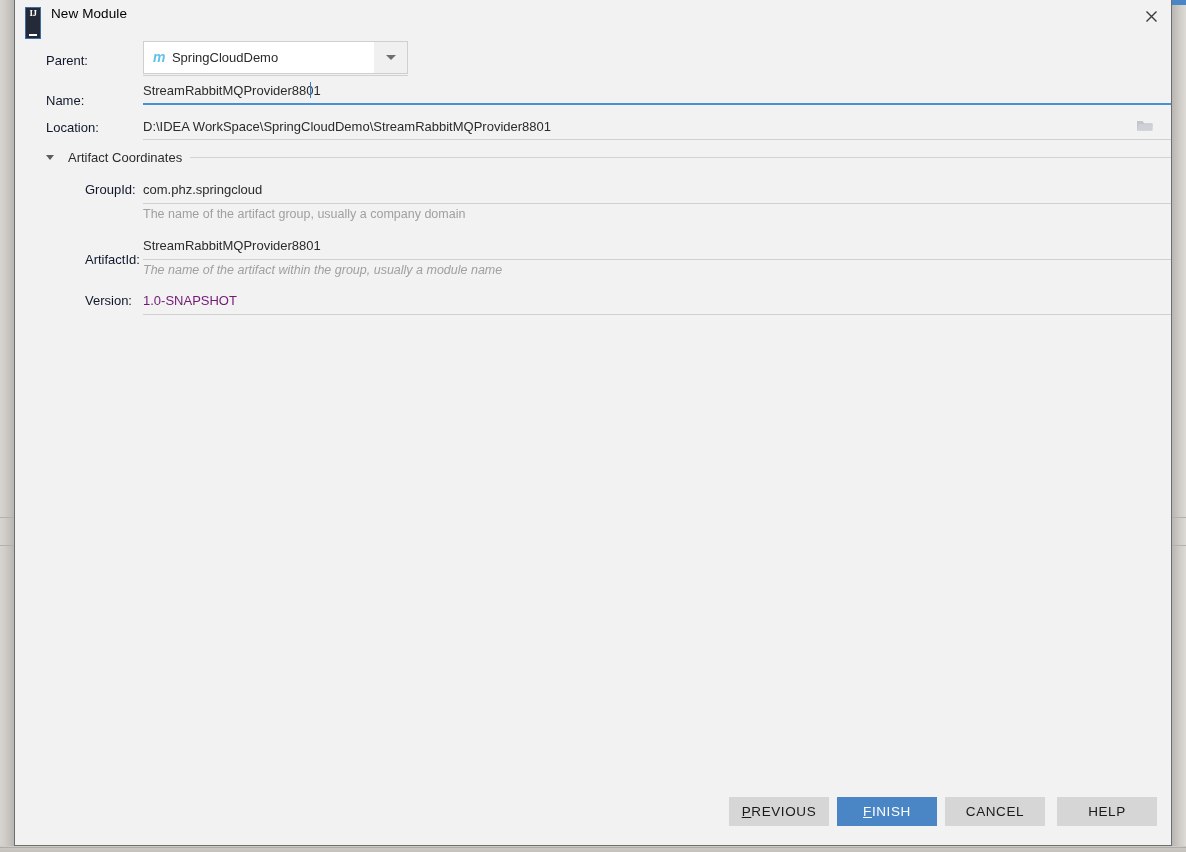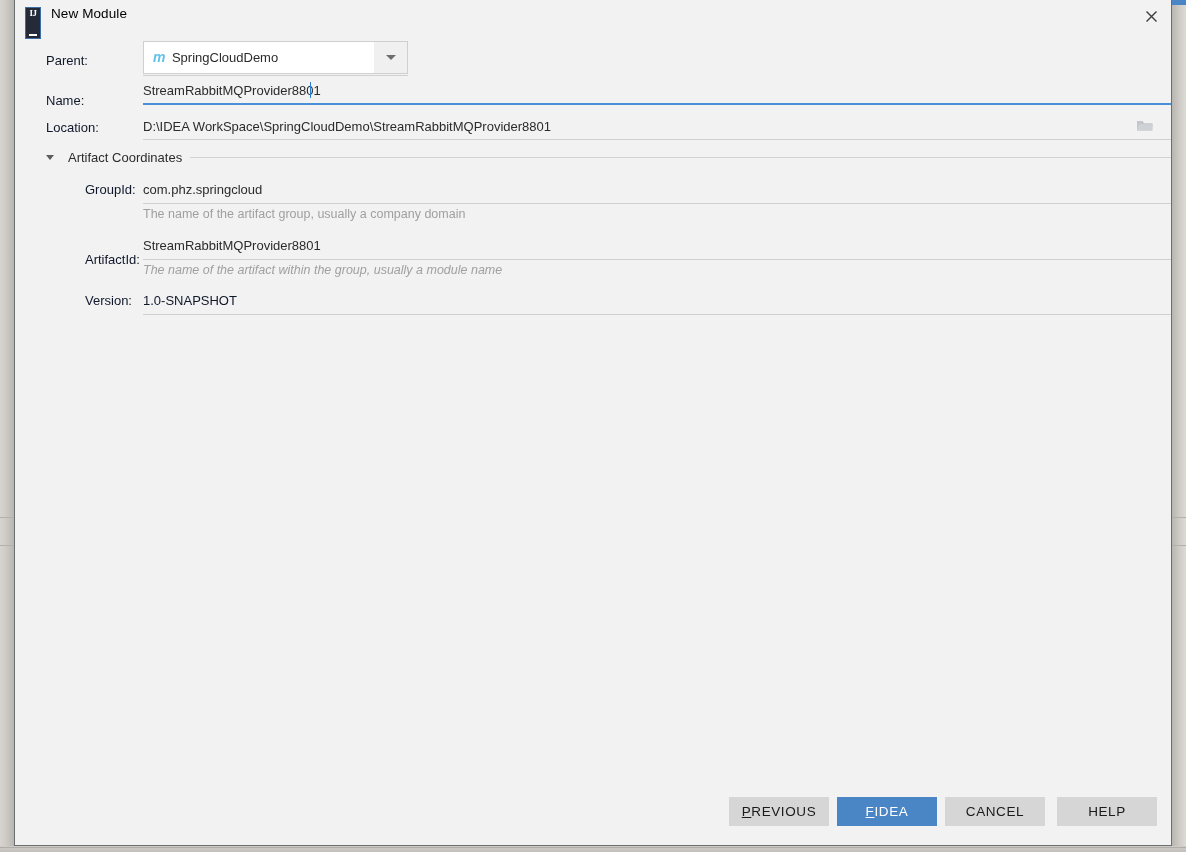--- a/index.html
+++ b/index.html
@@ -305,21 +305,21 @@
     left: 128px; top: 232px;
     font-size: 12.5px;
     color: #a0a0a0;
     font-style: italic;
   }
 
   #version-label { left: 70px; top: 262px; }
   #version-value {
     position: absolute;
     left: 128px; top: 262px;
-    font-size: 13px; color: #0f172a;
+    font-size: 13px; color: #701a75;
   }
   #version-underline {
     position: absolute;
     left: 128px; top: 283px;
     width: 1028px; height: 1px;
     background: #d0d0d0;
   }
 
   
   #footer {
@@ -433,21 +433,21 @@
     <div id="version-underline"></div>
   </div>
 
   <div id="footer">
     <button class="dlg-btn" id="btn-previous">
       <span class="mn">P</span>
         <span>REVIOUS</span>
     </button>
     <button class="dlg-btn" id="btn-finish">
       <span class="mn">F</span>
-        <span>IDEA</span>
+        <span>INISH</span>
     </button>
     <button class="dlg-btn" id="btn-cancel">
       <span>CANCEL</span>
     </button>
     <button class="dlg-btn" id="btn-help">
       <span>HELP</span>
     </button>
   </div>
 </div>
 

